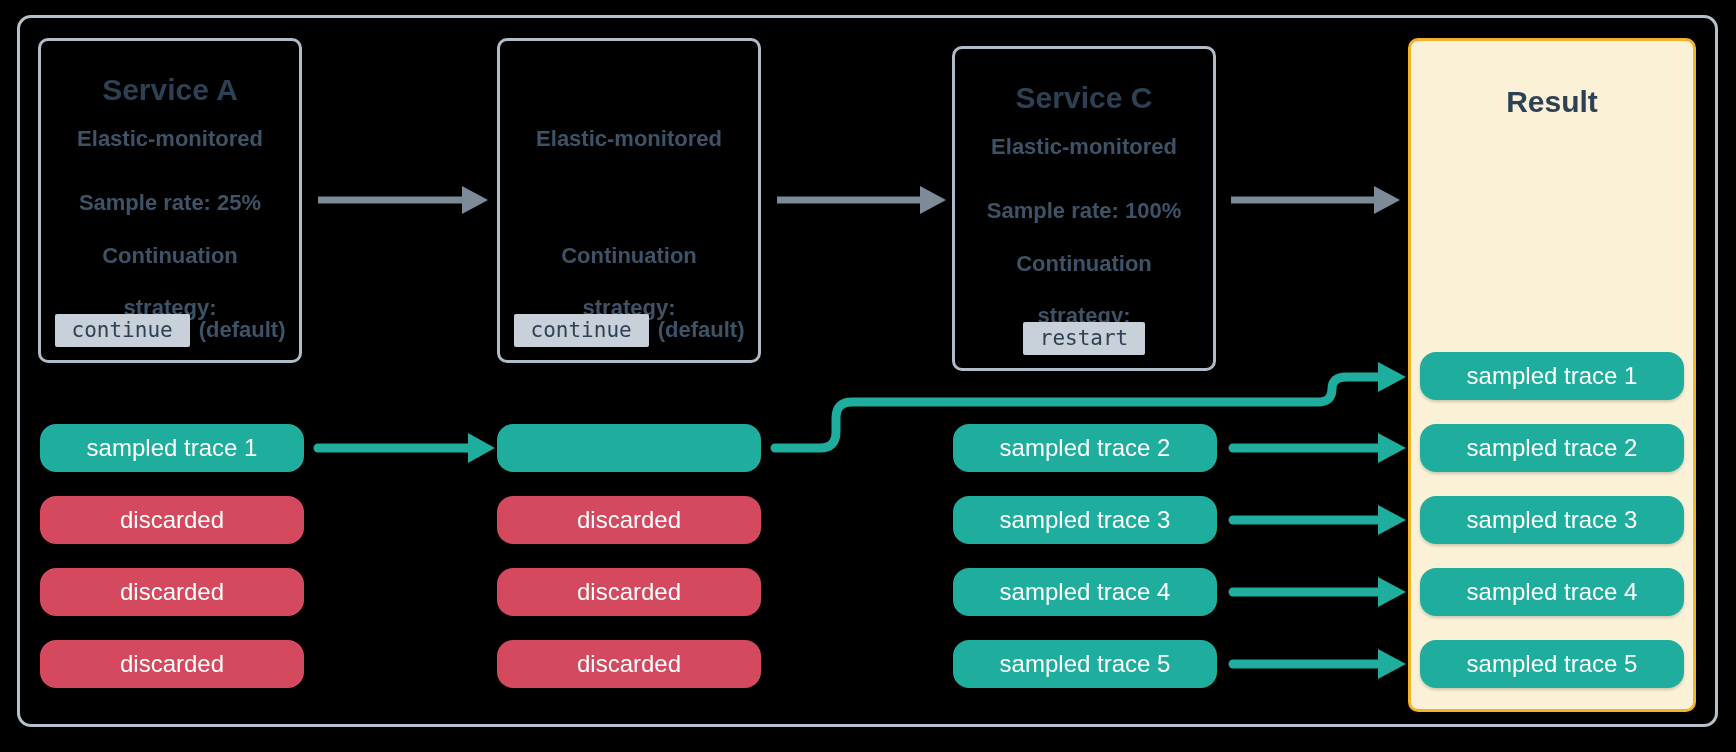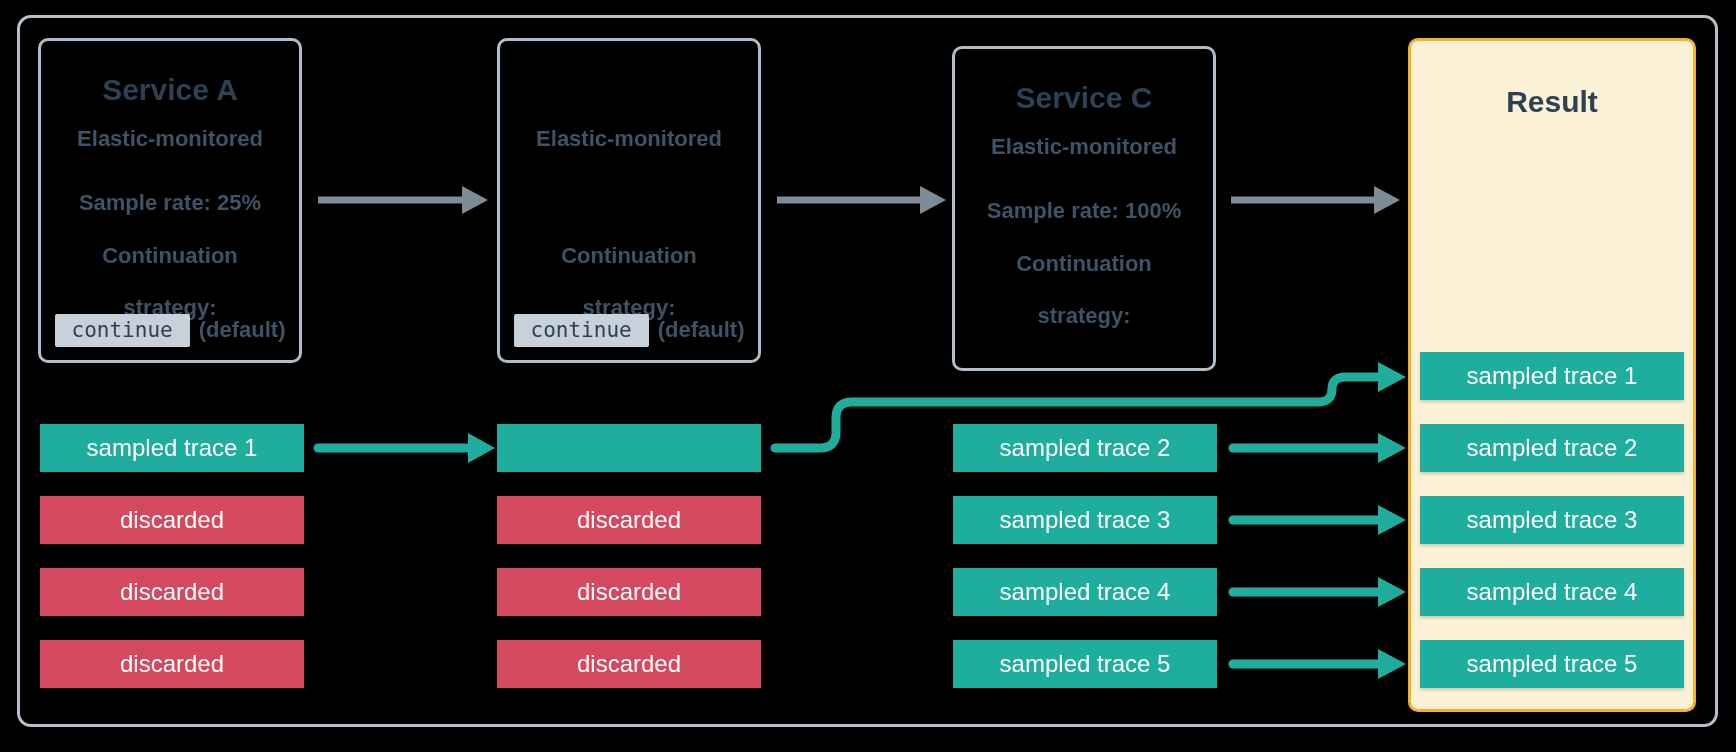--- a/index.html
+++ b/index.html
@@ -54,21 +54,21 @@
   .badge-note:empty{display:none;}
   .result-box{
     position:absolute;left:1408px;top:38px;width:288px;height:674px;box-sizing:border-box;
     background:var(--result-bg);border:3px solid var(--result-border);border-radius:10px;
   }
   .result-title{
     position:absolute;top:33px;left:0;width:100%;text-align:center;
     font-size:30px;font-weight:bold;color:var(--title-text);line-height:32px;margin-top:12px;
   }
   .chip{
-    position:absolute;width:264px;height:48px;border-radius:0;
+    position:absolute;width:264px;height:48px;border-radius:16px;
     display:flex;align-items:center;justify-content:center;
     color:var(--chip-text);font-size:24px;line-height:48px;
     box-shadow:0 2px 3px rgba(0,0,0,0.18);
   }
   .sampled{background:var(--teal);} .discarded{background:var(--red);}
   .col-a{left:40px;} .col-b{left:497px;} .col-c{left:953px;} .col-r{left:1420px;}
   .row-1{top:424px;} .row-2{top:496px;} .row-3{top:568px;} .row-4{top:640px;}
   .row-r1{top:352px;}
   .arrows{position:absolute;left:0;top:0;pointer-events:none;}
   .shaft-gray{stroke:var(--gray-arrow);stroke-width:7;fill:none;}
@@ -104,20 +104,24 @@
       <span class="badge-note">(default)</span>
     </div>
   </div>
 
   <div class="service-box pos-c">
     <div class="svc-title">Service C</div>
     <div class="svc-line line-monitored">Elastic-monitored</div>
     <div class="svc-line line-sample">Sample rate: 100%</div>
     <div class="svc-line line-cont1">Continuation</div>
     <div class="svc-line line-cont2">strategy:</div>
+    <div class="badge-row">
+      <span class="badge">restart</span>
+
+    </div>
   </div>
 
   <div class="result-box">
     <div class="result-title">Result</div>
   </div>
 
   <div class="chip sampled col-a row-1">sampled trace 1</div>
   <div class="chip discarded col-a row-2">discarded</div>
   <div class="chip discarded col-a row-3">discarded</div>
   <div class="chip discarded col-a row-4">discarded</div>

